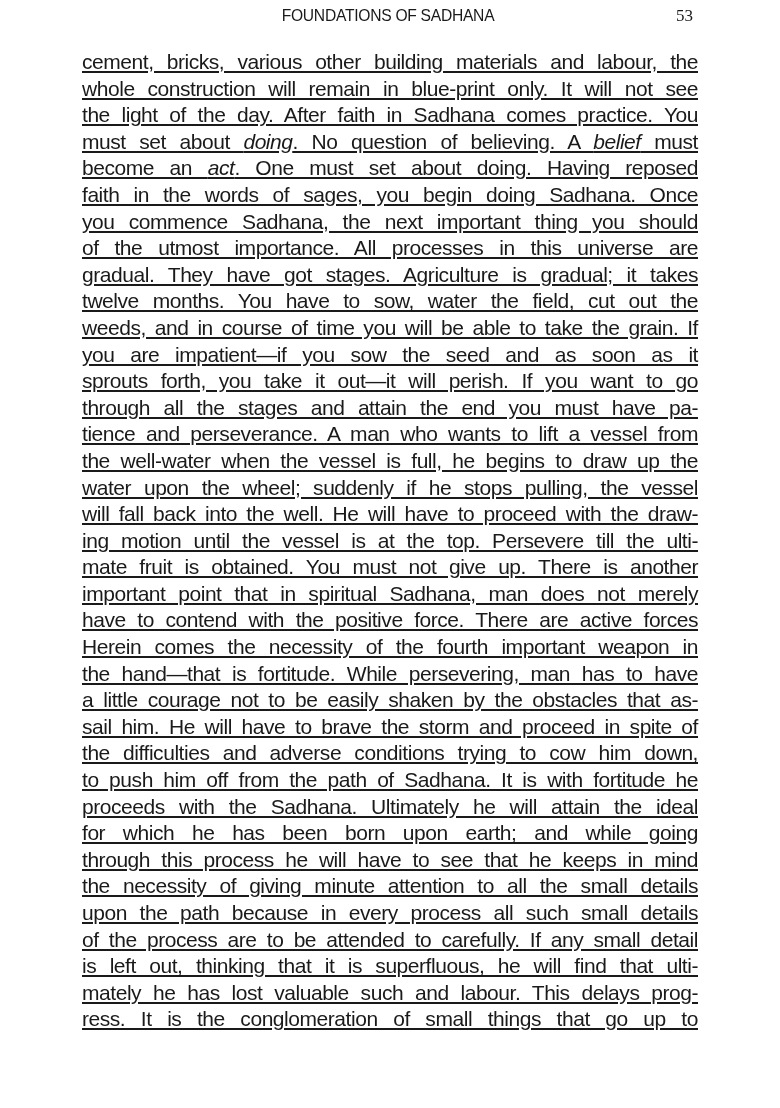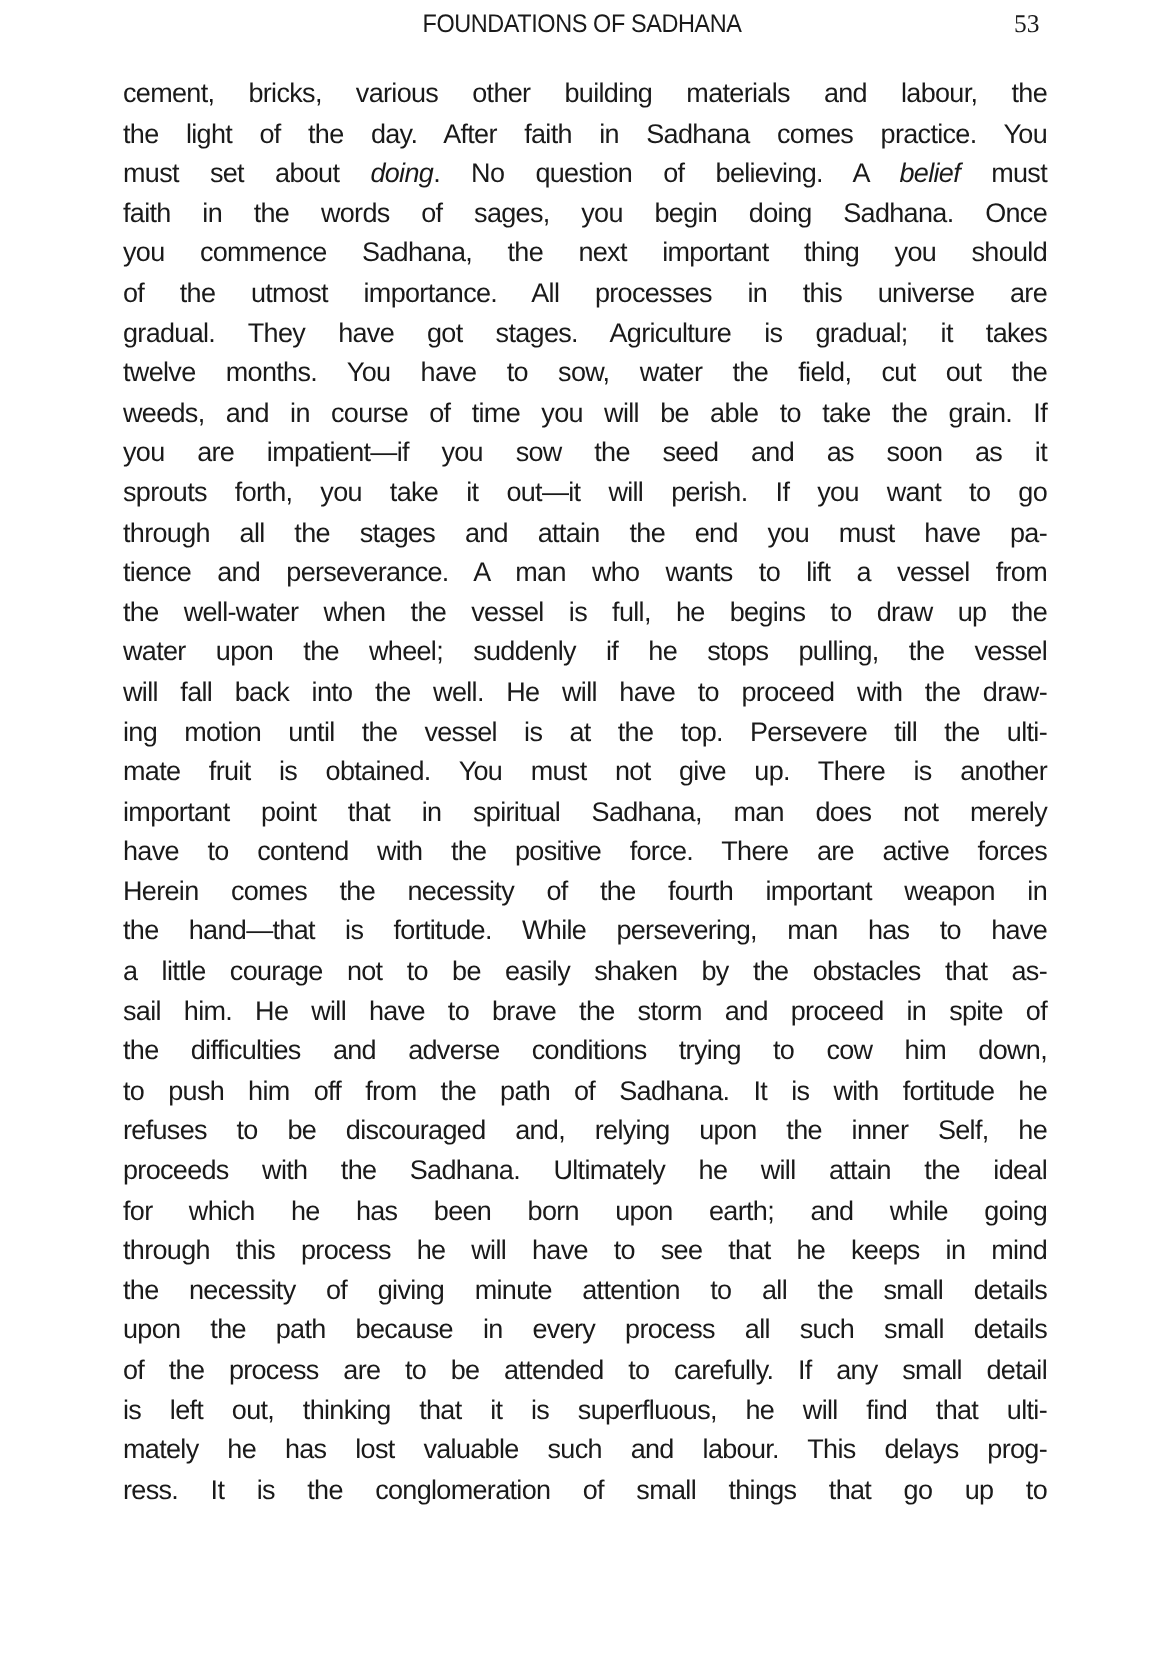--- a/index.html
+++ b/index.html
@@ -42,43 +42,46 @@
   .body-text {
     position: absolute;
     top: 49px;
     left: 82px;
     width: 616px;
   }
   .line {
     display: block;
     height: 26.6px;
     line-height: 26.6px;
-    font-size: 18px;
+    font-size: 21px;
     white-space: nowrap;
     text-align: justify;
     text-align-last: justify;
     letter-spacing: -0.45px;
     word-spacing: -0.5px;
+    text-decoration: underline;
   }
   .line em {
     font-style: italic;
   }
 </style>
 </head>
 <body>
 
 <div class="running-head">
   <div class="running-title">FOUNDATIONS OF SADHANA</div>
   <div class="page-number">53</div>
 </div>
 
 <div class="body-text">
   <span class="line">cement, bricks, various other building materials and labour, the</span>
+  <span class="line">whole construction will remain in blue-print only. It will not see</span>
   <span class="line">the light of the day. After faith in Sadhana comes practice. You</span>
   <span class="line"><span>must set about </span><em>doing</em><span>. No question of believing. A </span><em>belief</em><span> must</span></span>
+  <span class="line"><span>become an </span><em>act</em><span>. One must set about doing. Having reposed</span></span>
   <span class="line">faith in the words of sages, you begin doing Sadhana. Once</span>
   <span class="line">you commence Sadhana, the next important thing you should</span>
   <span class="line">of the utmost importance. All processes in this universe are</span>
   <span class="line">gradual. They have got stages. Agriculture is gradual; it takes</span>
   <span class="line">twelve months. You have to sow, water the field, cut out the</span>
   <span class="line">weeds, and in course of time you will be able to take the grain. If</span>
   <span class="line">you are impatient—if you sow the seed and as soon as it</span>
   <span class="line">sprouts forth, you take it out—it will perish. If you want to go</span>
   <span class="line">through all the stages and attain the end you must have pa-</span>
   <span class="line">tience and perseverance. A man who wants to lift a vessel from</span>
@@ -88,21 +91,20 @@
   <span class="line">ing motion until the vessel is at the top. Persevere till the ulti-</span>
   <span class="line">mate fruit is obtained. You must not give up. There is another</span>
   <span class="line">important point that in spiritual Sadhana, man does not merely</span>
   <span class="line">have to contend with the positive force. There are active forces</span>
   <span class="line">Herein comes the necessity of the fourth important weapon in</span>
   <span class="line">the hand—that is fortitude. While persevering, man has to have</span>
   <span class="line">a little courage not to be easily shaken by the obstacles that as-</span>
   <span class="line">sail him. He will have to brave the storm and proceed in spite of</span>
   <span class="line">the difficulties and adverse conditions trying to cow him down,</span>
   <span class="line">to push him off from the path of Sadhana. It is with fortitude he</span>
-  <span class="line">refuses to be discouraged and, relying upon the inner Self, he</span>
   <span class="line">proceeds with the Sadhana. Ultimately he will attain the ideal</span>
   <span class="line">for which he has been born upon earth; and while going</span>
   <span class="line">through this process he will have to see that he keeps in mind</span>
   <span class="line">the necessity of giving minute attention to all the small details</span>
   <span class="line">upon the path because in every process all such small details</span>
   <span class="line">of the process are to be attended to carefully. If any small detail</span>
   <span class="line">is left out, thinking that it is superfluous, he will find that ulti-</span>
   <span class="line">mately he has lost valuable such and labour. This delays prog-</span>
   <span class="line">ress. It is the conglomeration of small things that go up to</span>
 

